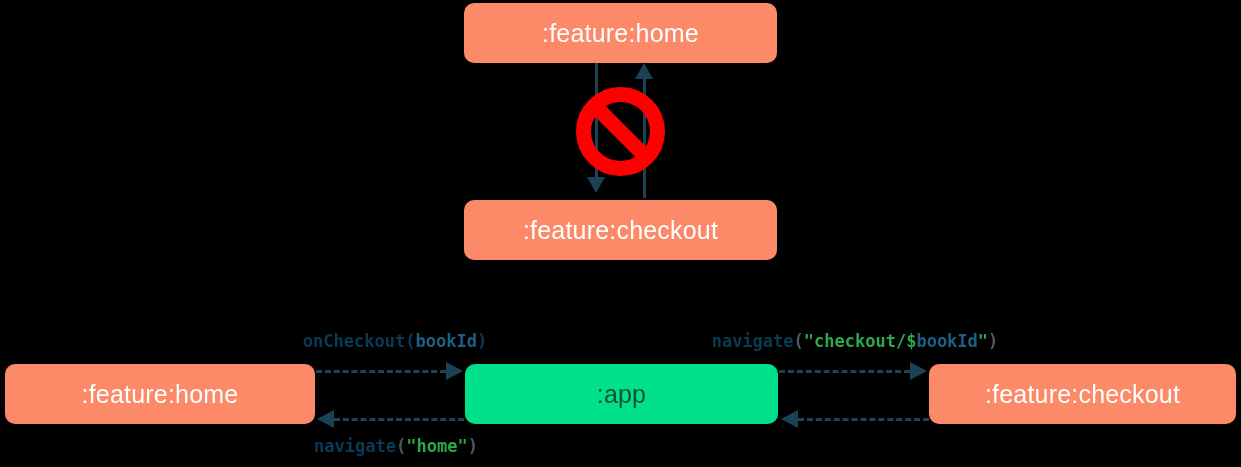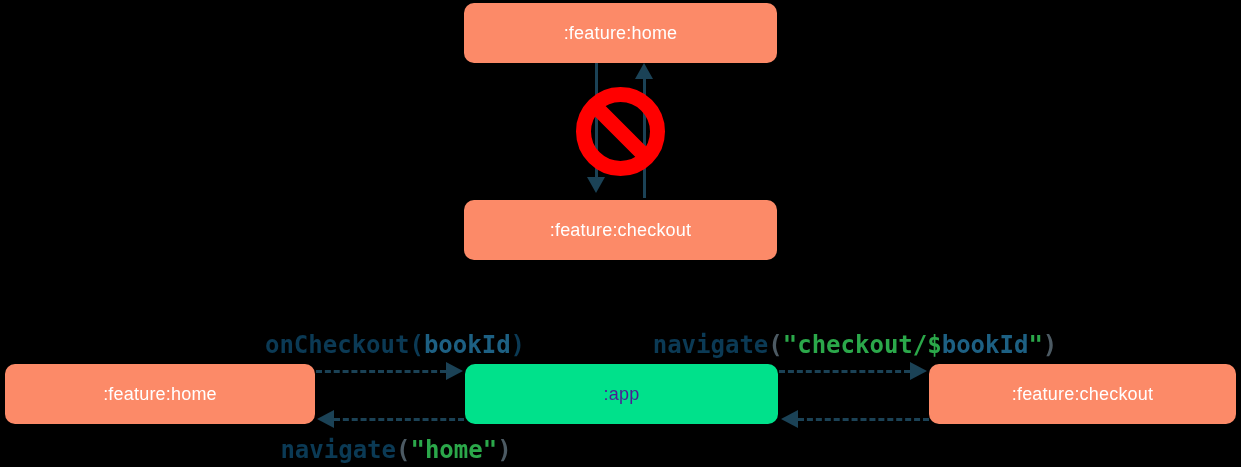--- a/index.html
+++ b/index.html
@@ -20,31 +20,31 @@
   .node {
     position: absolute;
     box-sizing: border-box;
     border-radius: 10px;
     display: flex;
     align-items: center;
     justify-content: center;
     text-align: center;
     white-space: nowrap;
     font-family: "Liberation Sans", sans-serif;
-    font-size: 18px;
+    font-size: 25px;
     letter-spacing: 0.2px;
     user-select: none;
   }
   .node.feature {
     background: #FC8A68;
     color: #FFFFFF;
   }
   .node.app {
     background: #00E18B;
-    color: #4c1d95;
+    color: #14532d;
   }
 
   
   .vline {
     position: absolute;
     width: 3px;
     background: #1B4256;
   }
   .vhead {
     position: absolute;
@@ -92,21 +92,21 @@
     border-top: 9px solid transparent;
     border-bottom: 9px solid transparent;
   }
   .hhead.right { border-left: 17px solid #1B4256; }
   .hhead.left  { border-right: 17px solid #1B4256; }
 
   
   .edge-label {
     position: absolute;
     font-family: "DejaVu Sans Mono", "Liberation Mono", monospace;
-    font-size: 24px;
+    font-size: 17px;
     font-weight: bold;
     white-space: nowrap;
     letter-spacing: 0px;
     user-select: none;
   }
   .edge-label.center { transform: translateX(-50%); }
   .tok-fn    { color: #0B3A55; }
   .tok-paren { color: #4C5A63; }
   .tok-str   { color: #2BA84A; }
   .tok-var   { color: #1D6083; }

